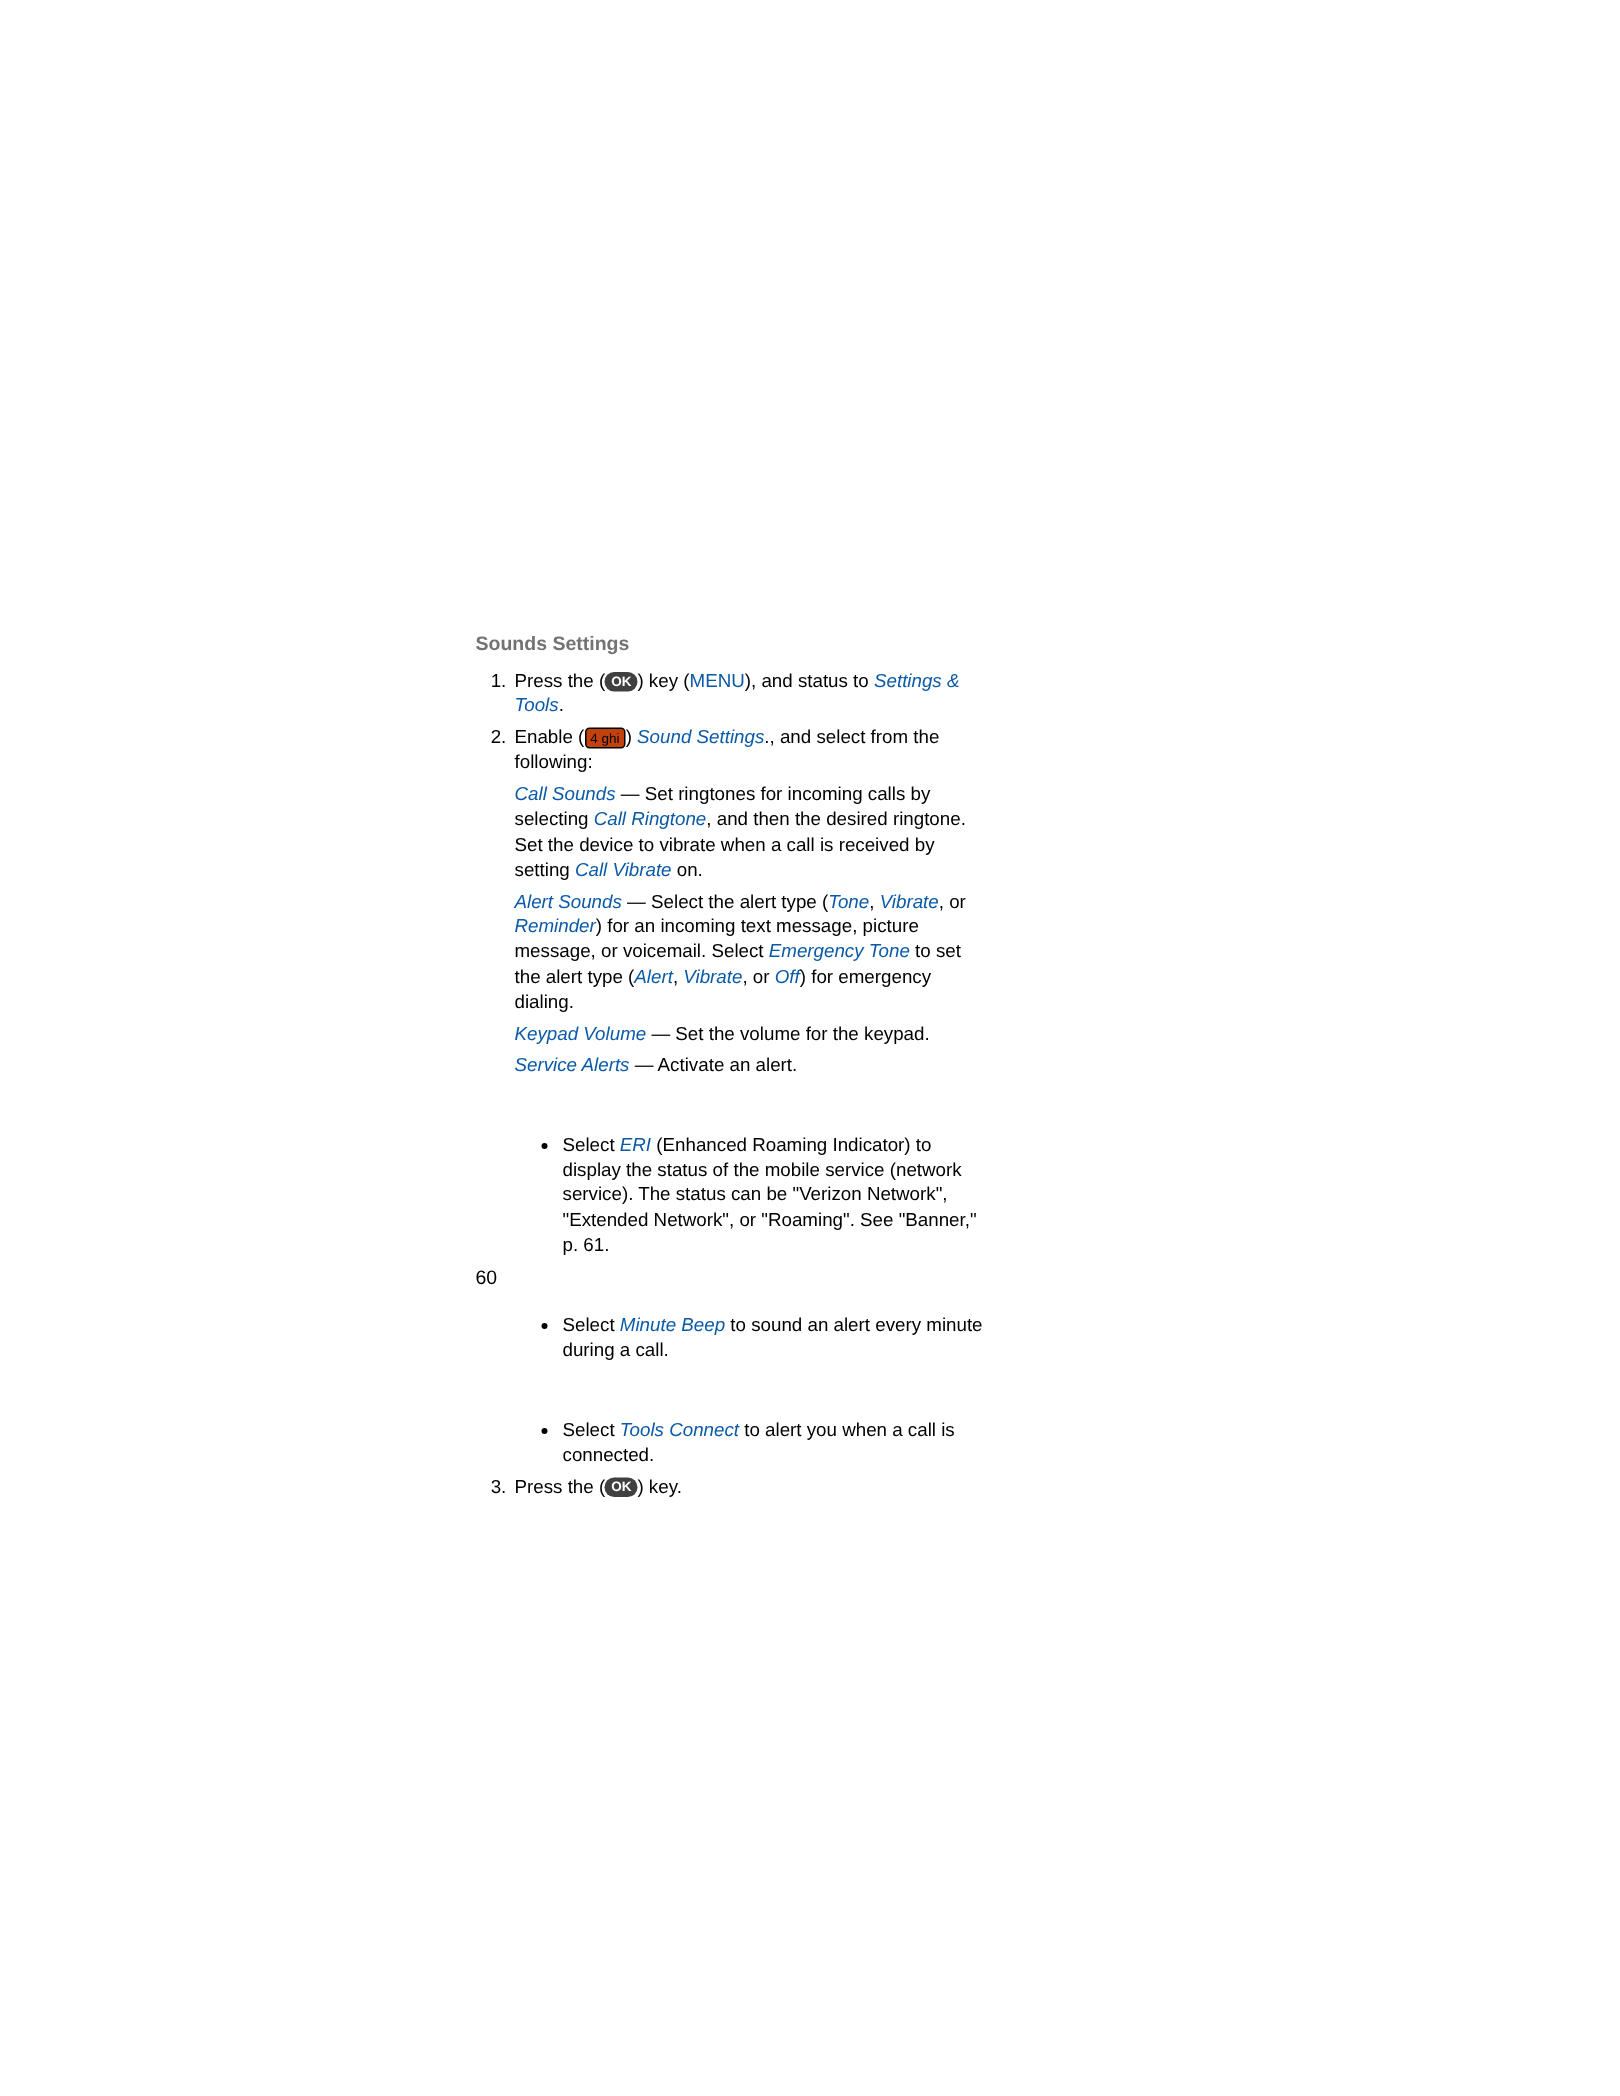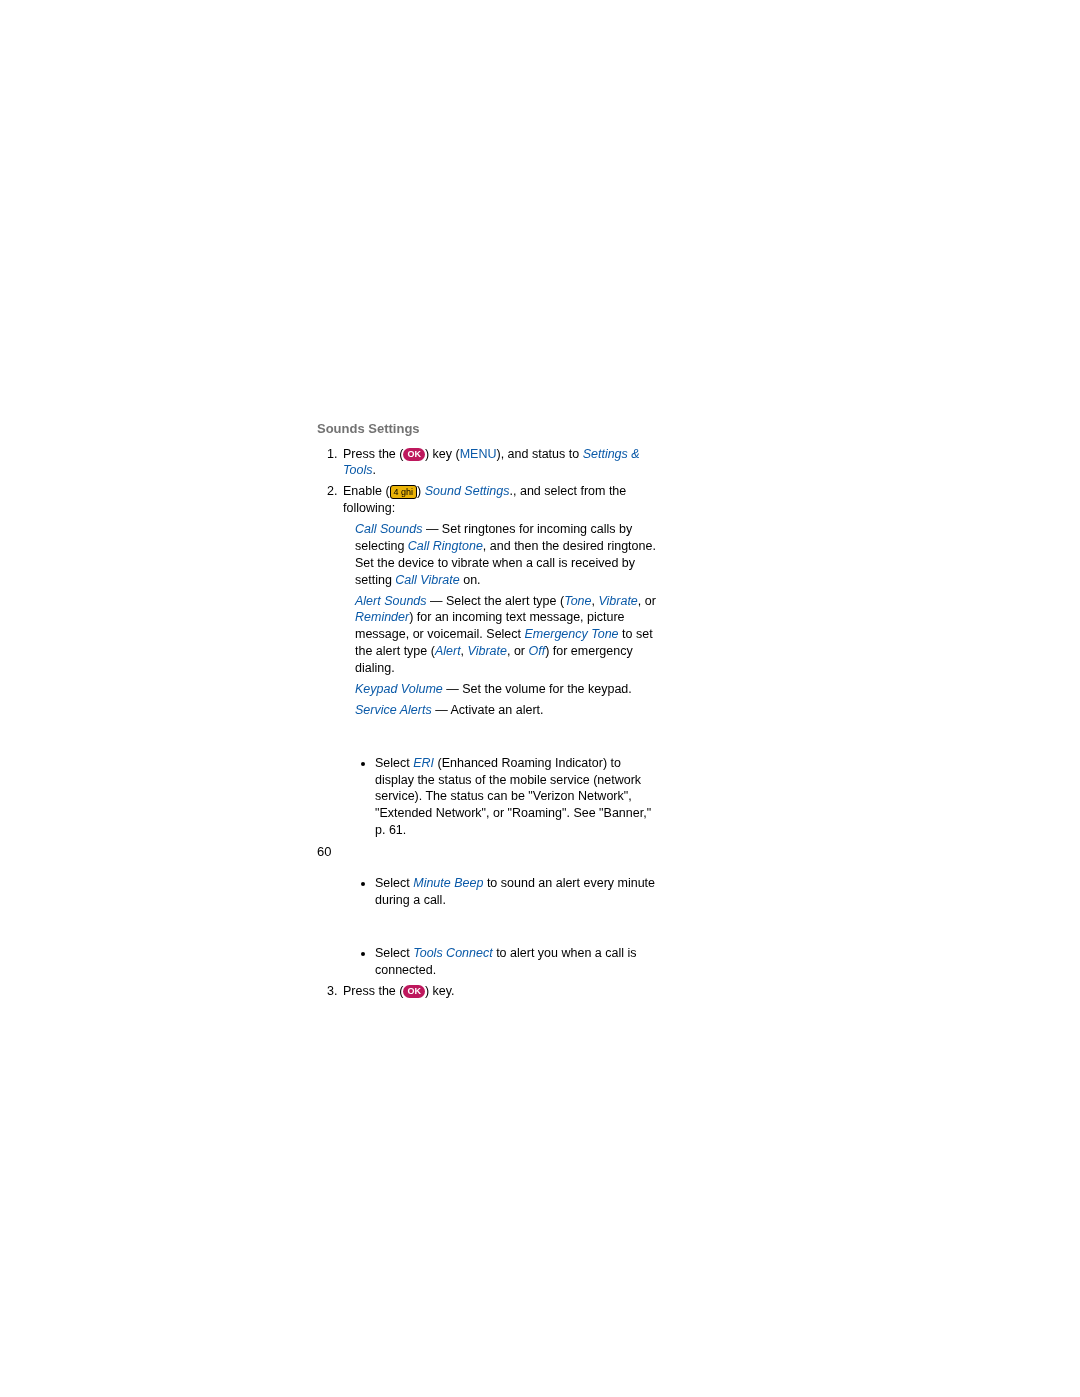--- a/index.html
+++ b/index.html
@@ -37,53 +37,53 @@
   }
   .link {
     color: #0b5aa8;
     font-style: italic;
   }
   .menu {
     color: #0b5aa8;
     font-weight: normal;
   }
   .sub {
-    margin-left: 12px;
+    margin-left: 0px;
     margin-top: 4px;
     margin-bottom: 4px;
   }
   ul.bullets {
     list-style: disc;
     padding-left: 32px;
     margin: 4px 0;
   }
   ul.bullets li {
     margin-bottom: 4px;
     margin-top: 36px;
   }
   .ok-key {
     display: inline-block;
-    background: #be185d;
+    background: #404040;
     color: #fff;
     border-radius: 8px;
     padding: 0px 4px;
     font-size: 9px;
     font-weight: bold;
     line-height: 13px;
     vertical-align: middle;
   }
   .num-key {
     display: inline-block;
     border: 1px solid #000;
     border-radius: 3px;
     padding: 0px 3px;
     font-size: 9px;
     line-height: 12px;
     vertical-align: middle;
-    background: #eab308;
+    background: #c2410c;
   }
   .page-num {
     position: absolute;
     left: 317px;
     top: 844px;
     font-size: 13px;
   }
 </style>
 </head>
 <body>

